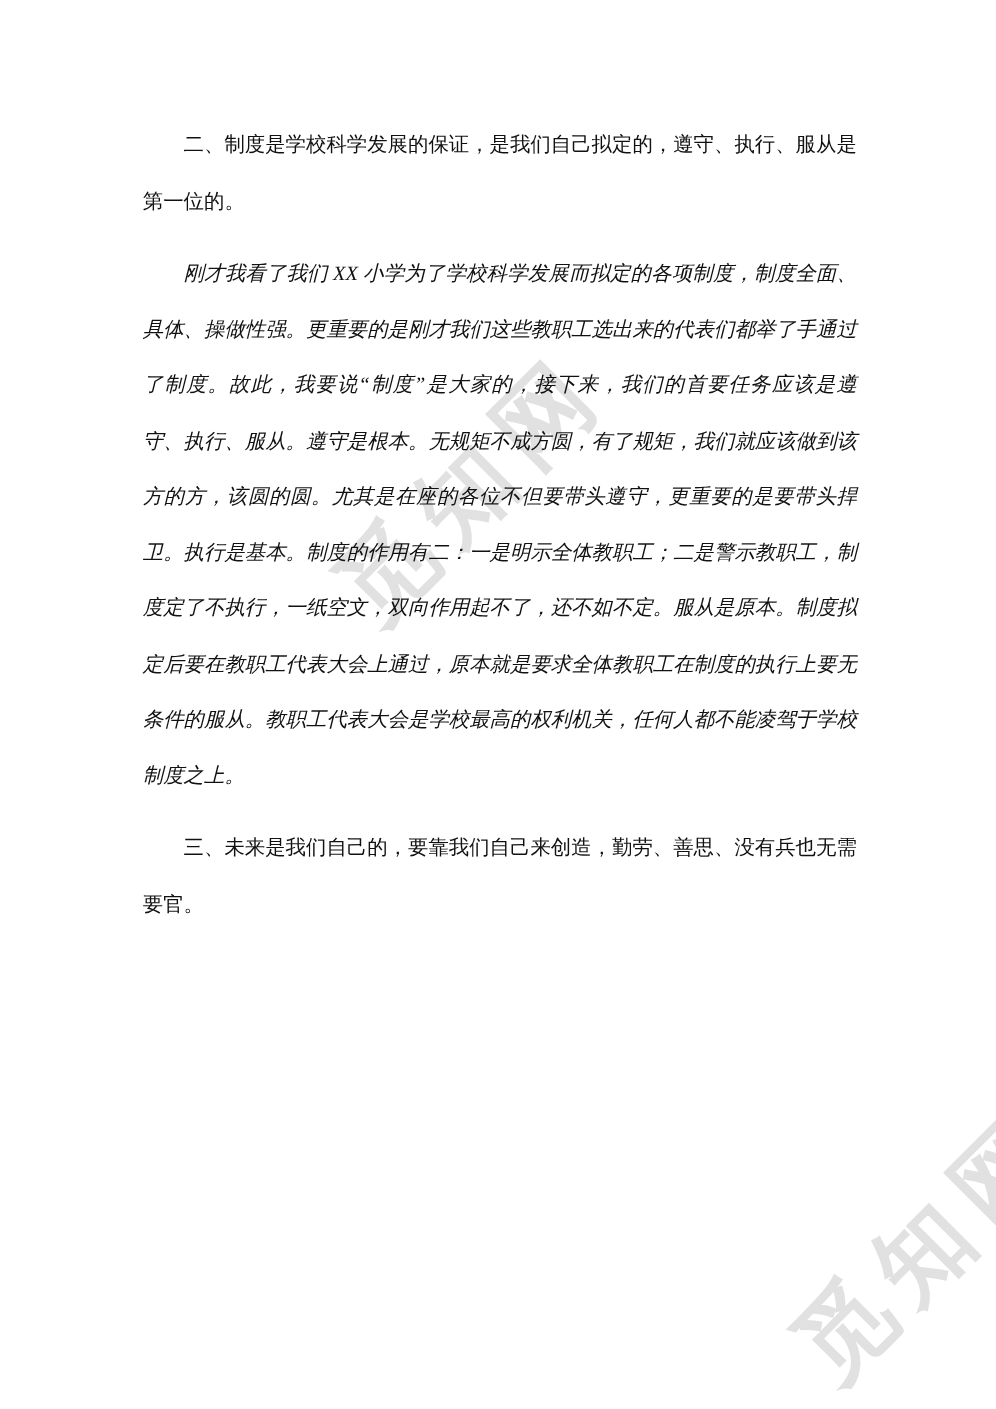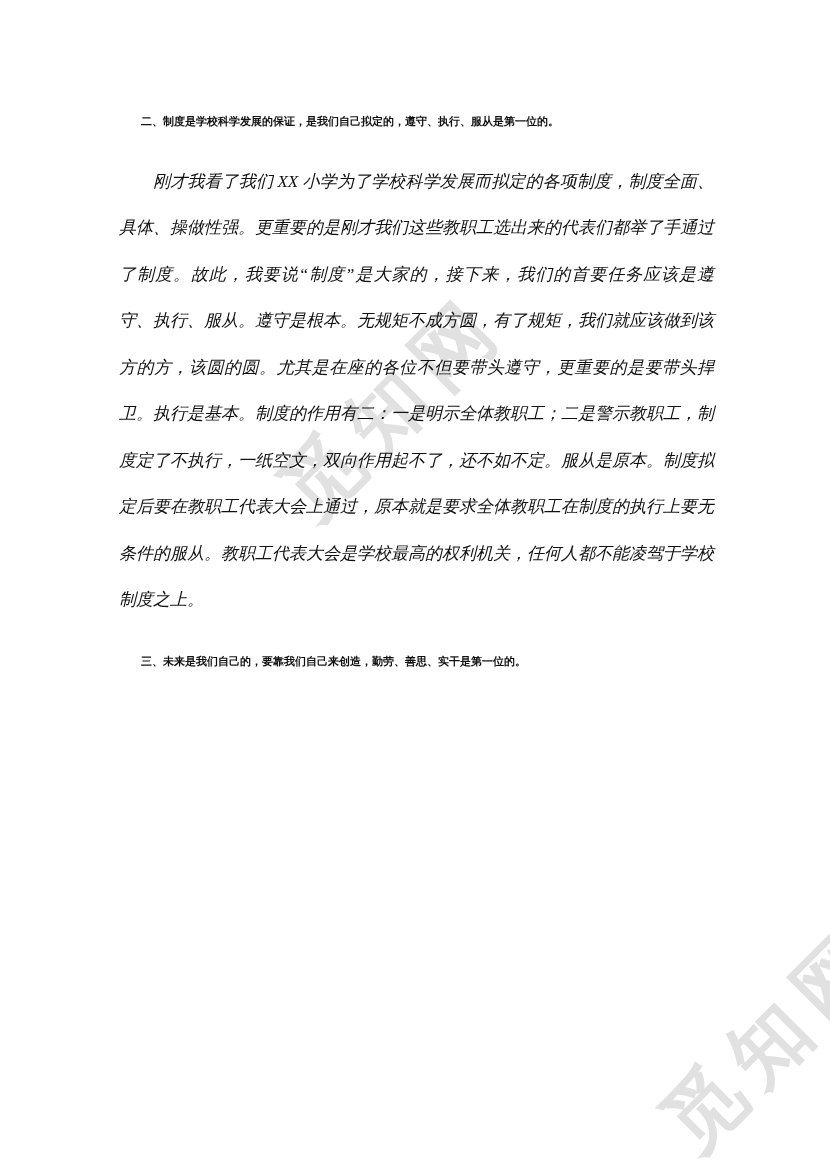--- a/index.html
+++ b/index.html
@@ -28,22 +28,22 @@
   }
   .para {
     margin: 0;
     text-indent: 2em;
   }
   .para.noindent {
     text-indent: 0;
   }
   .heading {
     margin: 14px 0 0 0;
-    font-size: 11px;
-    font-weight: bold;
+    font-size: 17px;
+    font-weight: normal;
     text-indent: 2em;
     line-height: 46.5px;
   }
   .para.spaced {
     margin-top: 14px;
     font-style: italic;
   }
   .watermark {
     position: absolute;
     font-family: "DejaVu Sans", sans-serif;
@@ -80,16 +80,16 @@
 
   <div class="watermark wm-corner">觅知网</div>
 
   <div class="content">
 
 
     <h2 class="heading">二、制度是学校科学发展的保证，是我们自己拟定的，遵守、执行、服从是第一位的。</h2>
 
     <p class="para spaced">刚才我看了我们 XX 小学为了学校科学发展而拟定的各项制度，制度全面、具体、操做性强。更重要的是刚才我们这些教职工选出来的代表们都举了手通过了制度。故此，我要说“制度”是大家的，接下来，我们的首要任务应该是遵守、执行、服从。遵守是根本。无规矩不成方圆，有了规矩，我们就应该做到该方的方，该圆的圆。尤其是在座的各位不但要带头遵守，更重要的是要带头捍卫。执行是基本。制度的作用有二：一是明示全体教职工；二是警示教职工，制度定了不执行，一纸空文，双向作用起不了，还不如不定。服从是原本。制度拟定后要在教职工代表大会上通过，原本就是要求全体教职工在制度的执行上要无条件的服从。教职工代表大会是学校最高的权利机关，任何人都不能凌驾于学校制度之上。</p>
 
-    <h2 class="heading">三、未来是我们自己的，要靠我们自己来创造，勤劳、善思、实干是第一位的。</h2>
+    <h2 class="heading">三、未来是我们自己的，要靠我们自己来创造，勤劳、善思、没有兵也无需要官。</h2>
 
   </div>
 </div>
 
 </body></html>

